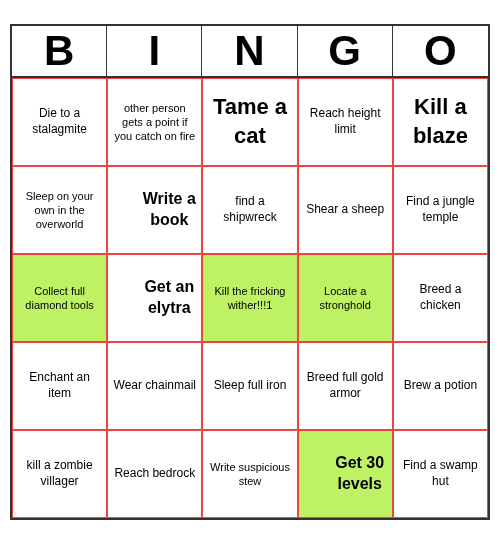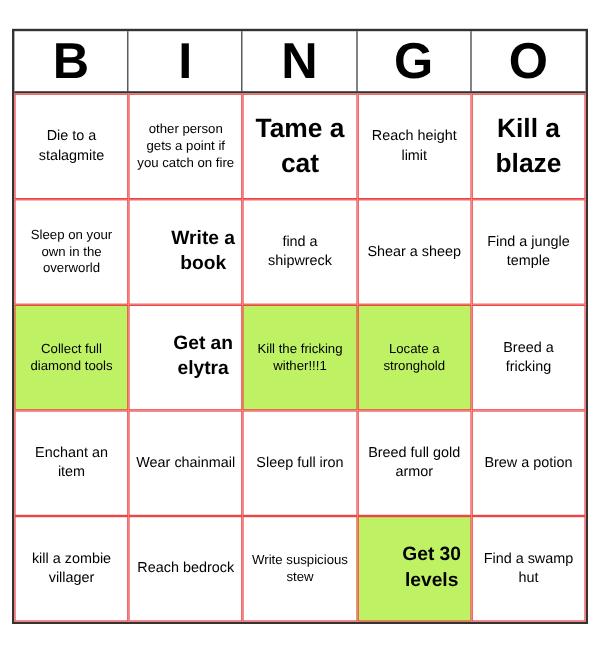--- a/index.html
+++ b/index.html
@@ -84,21 +84,21 @@
       <div class="bingo-cell large-text">Kill a blaze</div>
       <div class="bingo-cell small-text">Sleep on your own in the overworld</div>
       <div class="bingo-cell medium-text">Write a book</div>
       <div class="bingo-cell">find a shipwreck</div>
       <div class="bingo-cell">Shear a sheep</div>
       <div class="bingo-cell">Find a jungle temple</div>
       <div class="bingo-cell highlighted small-text">Collect full diamond tools</div>
       <div class="bingo-cell medium-text">Get an elytra</div>
       <div class="bingo-cell highlighted small-text">Kill the fricking wither!!!1</div>
       <div class="bingo-cell highlighted small-text">Locate a stronghold</div>
-      <div class="bingo-cell">Breed a fricking</div>
+      <div class="bingo-cell">Breed a chicken</div>
       <div class="bingo-cell">Enchant an item</div>
       <div class="bingo-cell">Wear chainmail</div>
       <div class="bingo-cell">Sleep full iron</div>
       <div class="bingo-cell">Breed full gold armor</div>
       <div class="bingo-cell">Brew a potion</div>
       <div class="bingo-cell">kill a zombie villager</div>
       <div class="bingo-cell">Reach bedrock</div>
       <div class="bingo-cell small-text">Write suspicious stew</div>
       <div class="bingo-cell highlighted medium-text">Get 30 levels</div>
       <div class="bingo-cell">Find a swamp hut</div>

